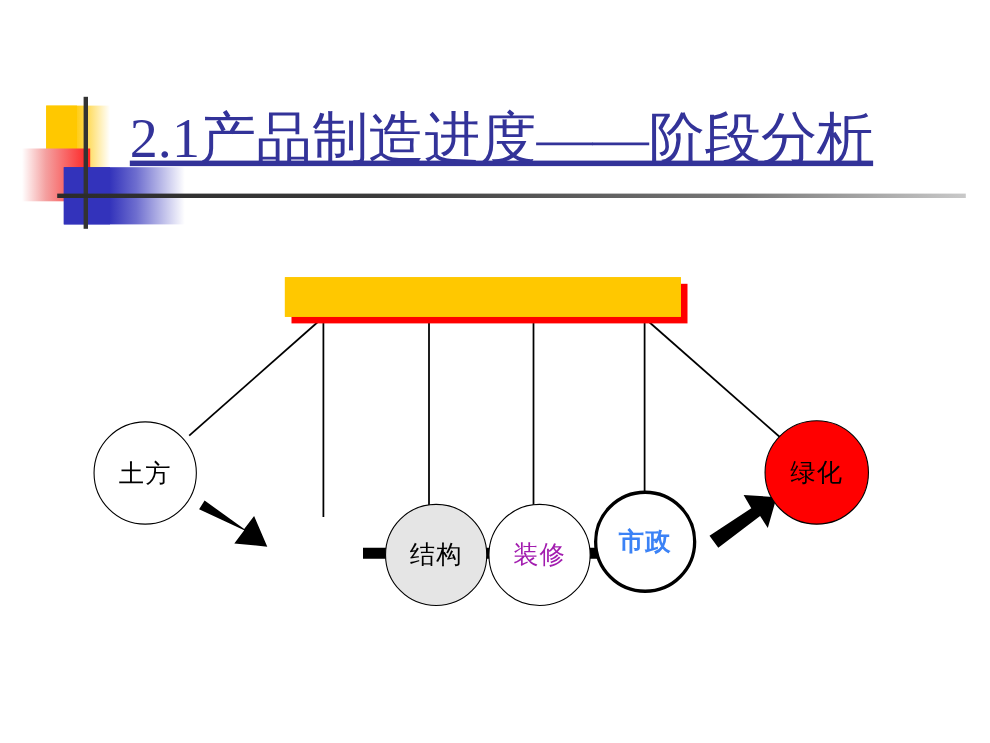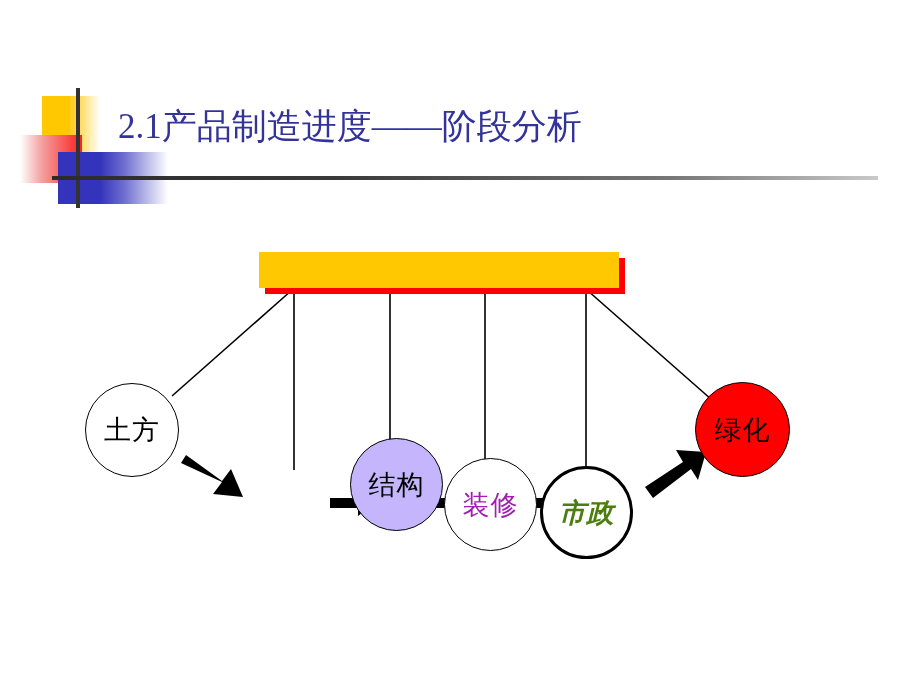--- a/index.html
+++ b/index.html
@@ -74,25 +74,26 @@
     width: 826px;
     height: 4px;
     background: linear-gradient(to right, #2b2b2b 0%, #3a3a3a 35%, #777777 75%, #c9c9c9 100%);
   }
 
   .title-text {
     position: absolute;
     left: 118px;
     top: 96px;
     font-family: "Liberation Serif", serif;
-    font-size: 35px;
+    font-size: 51px;
     line-height: 62px;
     color: #333399;
     white-space: nowrap;
     letter-spacing: 0px;
+    text-decoration: underline;
   }
 
   
   .diagram {
     position: absolute;
     left: 0;
     top: 0;
     width: 900px;
     height: 675px;
   }
@@ -116,21 +117,21 @@
   }
 
   .node {
     position: absolute;
     border-radius: 50%;
     box-sizing: border-box;
     display: flex;
     align-items: center;
     justify-content: center;
     font-family: "Liberation Serif", serif;
-    font-size: 27px;
+    font-size: 23px;
     letter-spacing: 1px;
   }
   .node.thin  { border: 1px solid #000000; }
   .node.thick { border: 3px solid #000000; }
   .node.none  { border: 1px solid transparent; }
 </style>
 </head>
 <body>
 
 <div id="slide">
@@ -188,29 +189,29 @@
       <g>
         <path d="M 645,487 L 683,462 L 676,450 L 706,452 L 698,480 L 691,469 L 653,498 Z" fill="#000000"></path>
       </g>
     </svg>
 
     <div class="node thin" style="left:85px; top:383px; width:94px; height:94px; background:#ffffff; color:#000000;">
       <span>土方</span>
     </div>
 
 
-    <div class="node thin" style="left:350px; top:438px; width:93px; height:93px; background:#c4b5fd; color:#000000;">
+    <div class="node thin" style="left:350px; top:458px; width:93px; height:93px; background:#e5e5e5; color:#000000;">
       <span>结构</span>
     </div>
 
     <div class="node thin" style="left:444px; top:458px; width:93px; height:93px; background:#ffffff; color:#a21caf;">
       <span>装修</span>
     </div>
 
-    <div class="node thick" style="left:540px; top:466px; width:93px; height:93px; background:#ffffff; color:#4d7c0f; font-weight:bold;font-style:italic;">
+    <div class="node thick" style="left:540px; top:446px; width:93px; height:93px; background:#ffffff; color:#3b82f6; font-weight:bold;">
       <span>市政</span>
     </div>
 
     <div class="node thin" style="left:695px; top:382px; width:95px; height:95px; background:#FF0000; color:#000000;">
       <span>绿化</span>
     </div>
 
   </div>
 </div>
 

